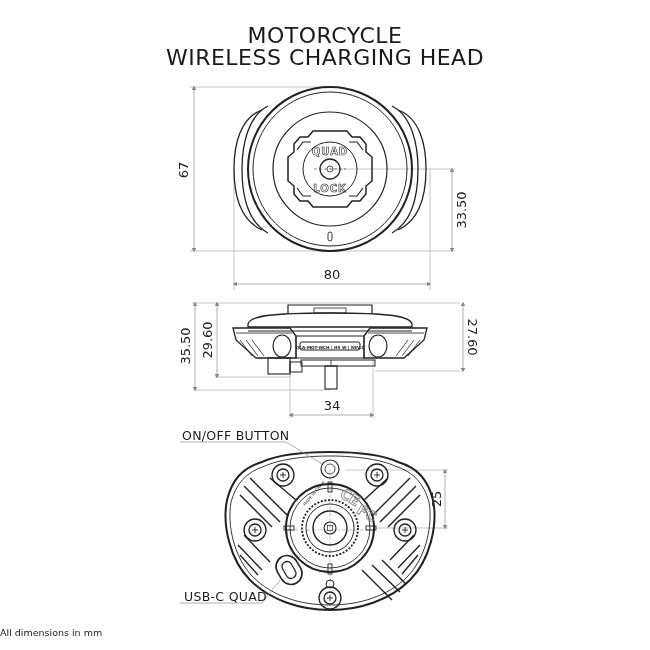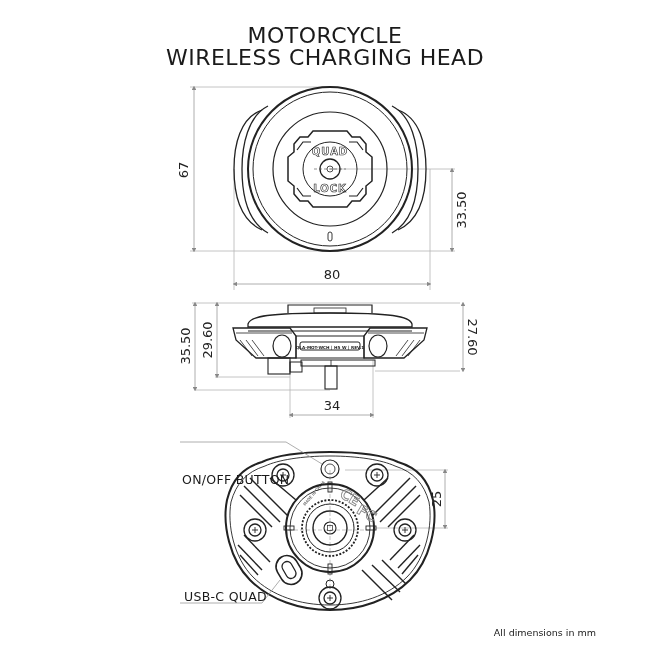--- a/index.html
+++ b/index.html
@@ -3,21 +3,21 @@
 <meta charset="utf-8">
 <style>
   html, body { margin: 0; padding: 0; background: #ffffff; }
   body { width: 650px; height: 650px; position: relative; overflow: hidden; font-family: "DejaVu Sans", "Liberation Sans", sans-serif; color: #1a1a1a; }
   .title { position: absolute; left: 0; width: 650px; text-align: center; font-size: 22px; font-weight: 500; letter-spacing: 0.5px; line-height: 26px; color: #1a1a1a; }
   .title.l1 { top: 23px; }
   .title.l2 { top: 45px; }
   svg.drawing { position: absolute; left: 0; top: 0; }
   .dim { font-family: "DejaVu Sans", "Liberation Sans", sans-serif; font-size: 13px; fill: #222; }
   .lbl { position: absolute; font-size: 12.5px; letter-spacing: 0.3px; color: #1a1a1a; }
-  .foot { position: absolute; left: 0; width: 596px; top: 627px; text-align: right; font-size: 9.5px; color: #222; }
+  .foot { position: absolute; left: 0; width: 596px; top: 627px; text-align: left; font-size: 9.5px; color: #222; }
 </style>
 </head>
 <body>
 
 <div class="title l1">MOTORCYCLE</div>
 <div class="title l2">WIRELESS CHARGING HEAD</div>
 
 <svg class="drawing" width="650" height="650" viewBox="0 0 650 650">
   <defs>
     <marker id="arr" markerWidth="6" markerHeight="6" refX="3" refY="3" orient="auto-start-reverse">
@@ -228,15 +228,15 @@
 
     <g stroke="#999" stroke-width="0.8" fill="none">
       <line x1="180" y1="442" x2="286" y2="442"></line>
       <line x1="286" y1="442" x2="322" y2="464"></line>
       <line x1="180" y1="603" x2="262" y2="603"></line>
       <line x1="262" y1="603" x2="280" y2="580"></line>
     </g>
   </g>
 </svg>
 
-<div class="lbl" style="left:182px; top:428px;margin-top:44px;">ON/OFF BUTTON</div>
+<div class="lbl" style="left:182px; top:428px;">ON/OFF BUTTON</div>
 <div class="lbl" style="left:184px; top:589px;">USB-C QUAD</div>
 <div class="foot">All dimensions in mm</div>
 
 </body></html>

